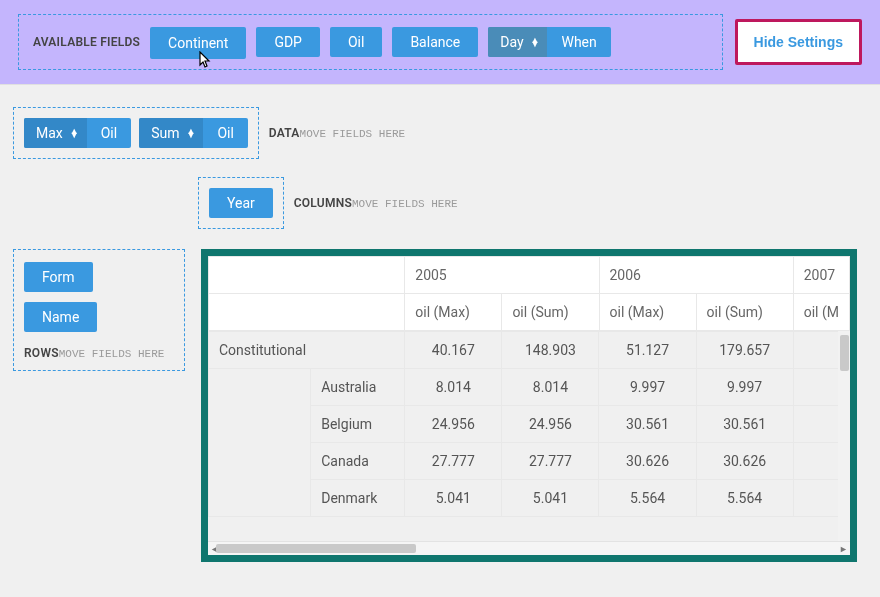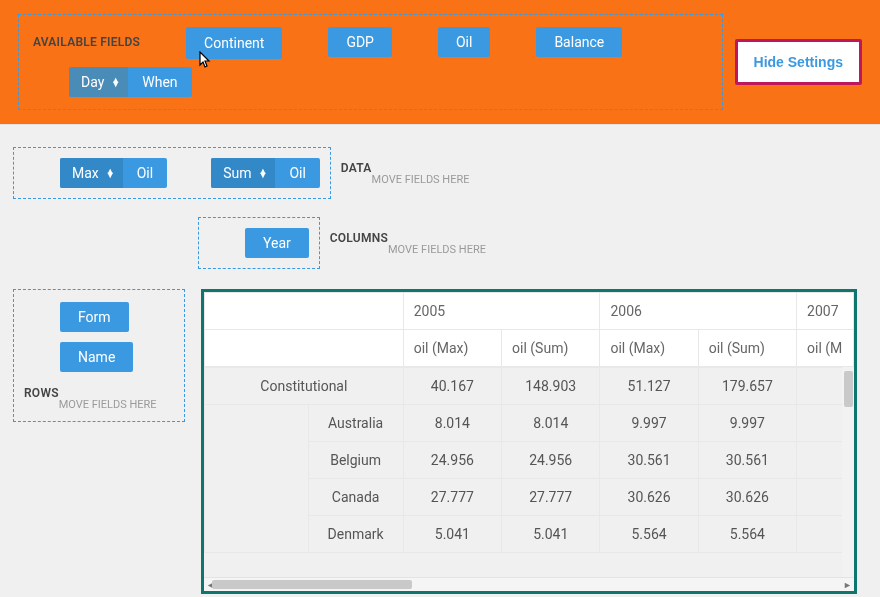--- a/index.html
+++ b/index.html
@@ -5,21 +5,21 @@
   * { box-sizing: border-box; }
   body {
     margin: 0;
     font-family: -apple-system, BlinkMacSystemFont, "Segoe UI", Roboto, Arial, sans-serif;
     background: #f0f0f0;
     width: 880px;
     height: 597px;
     overflow: hidden;
   }
   .top-panel {
-    background: #f97316;
+    background: #c4b5fd;
     border-bottom: 1px solid #e0e0e0;
     padding: 14px 18px;
     display: flex;
     align-items: center;
     gap: 12px;
   }
   .dashed-box {
     border: 1px dashed #3a99e0;
     display: flex;
     align-items: center;
@@ -32,32 +32,32 @@
   }
   .section-label {
     font-size: 12px;
     font-weight: 600;
     color: #444;
     letter-spacing: 0.02em;
   }
   .section-sublabel {
     font-size: 11px;
     color: #9a9a9a;
-    margin-top: 12px;
+    margin-top: 2px;
+    font-family: Liberation Mono, monospace;
   }
   .tag {
     background: #3a99e0;
     color: #fff;
     font-size: 14px;
     padding: 8px 18px;
     border-radius: 2px;
     cursor: grab;
     position: relative;
     line-height: 1;
-    margin-left: 36px;
   }
   .tag.split {
     display: inline-flex;
     align-items: flex-end;
     padding: 0;
   }
   .tag.split .agg {
     background: #3388c8;
     padding: 8px 8px 8px 12px;
     display: flex;
@@ -139,21 +139,21 @@
     border: 1px dashed #3a99e0;
     padding: 12px 10px 10px 10px;
     width: 172px;
     display: flex;
     flex-direction: column;
     align-items: flex-start;
     gap: 10px;
   }
 
   .pivot {
-    border: 3px solid #0f766e;
+    border: 7px solid #0f766e;
     width: 656px;
     position: relative;
   }
   .pivot table {
     border-collapse: collapse;
     width: 100%;
     table-layout: fixed;
     font-size: 14px;
   }
   .pivot th, .pivot td {
@@ -164,21 +164,21 @@
     overflow: hidden;
     white-space: nowrap;
   }
   .pivot thead th {
     text-align: left;
     font-weight: 400;
     color: #666;
     background: #fff;
   }
   .pivot .rowhead {
-    text-align: center;
+    text-align: left;
   }
   .col-rowhead1 { width: 100px; }
   .col-rowhead2 { width: 92px; }
   .col-data { width: 95px; }
   .col-last { width: 55px; }
 
   .pivot-scroll {
     height: 210px;
     overflow: hidden;
     position: relative;

